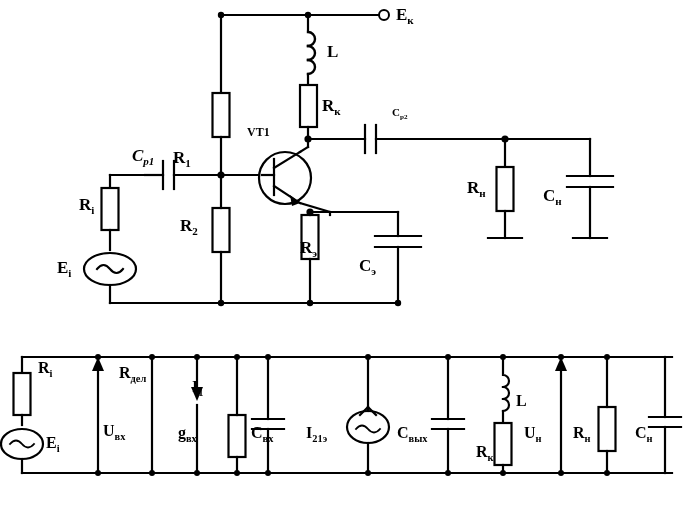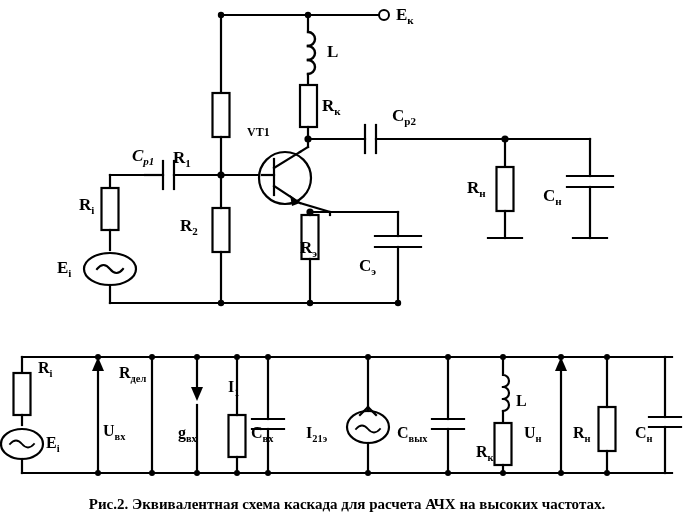--- a/index.html
+++ b/index.html
@@ -119,21 +119,21 @@
   </div>
   <div class="lbl" style="left:327px;top:42px;font-size:17px;">
     <span>L</span>
   </div>
   <div class="lbl" style="left:173px;top:100px;font-size:17px;margin-top:48px;">
     <span>R</span><sub style="font-size:.65em">1</sub>
   </div>
   <div class="lbl" style="left:322px;top:96px;font-size:17px;">
     <span>R</span><sub style="font-size:.65em">к</sub>
   </div>
-  <div class="lbl" style="left:392px;top:106px;font-size:17px;">
+  <div class="lbl" style="left:392px;top:106px;font-size:11px;">
     <span>C</span><sub style="font-size:.65em">р2</sub>
   </div>
   <div class="lbl" style="left:132px;top:146px;font-size:17px;font-style:italic;">
     <span>C</span><sub style="font-size:.65em">р1</sub>
   </div>
   <div class="lbl" style="left:247px;top:125px;font-size:12px;">
     <span>VT1</span>
   </div>
   <div class="lbl" style="left:79px;top:195px;font-size:17px;">
     <span>R</span><sub style="font-size:.65em">i</sub>
@@ -254,21 +254,21 @@
   </div>
   <div class="lbl" style="left:46px;top:434px;font-size:16px;">
     <span>E</span><sub style="font-size:.65em">i</sub>
   </div>
   <div class="lbl" style="left:103px;top:422px;font-size:16px;">
     <span>U</span><sub style="font-size:.65em">вх</sub>
   </div>
   <div class="lbl" style="left:119px;top:364px;font-size:16px;">
     <span>R</span><sub style="font-size:.65em">дел</sub>
   </div>
-  <div class="lbl" style="left:192px;top:378px;font-size:16px;margin-left:36px;">
+  <div class="lbl" style="left:192px;top:378px;font-size:16px;">
     <span>I</span><sub style="font-size:.65em">1</sub>
   </div>
   <div class="lbl" style="left:178px;top:424px;font-size:16px;">
     <span>g</span><sub style="font-size:.65em">вх</sub>
   </div>
   <div class="lbl" style="left:251px;top:424px;font-size:16px;">
     <span>C</span><sub style="font-size:.65em">вх</sub>
   </div>
   <div class="lbl" style="left:306px;top:424px;font-size:16px;">
     <span>I</span><sub style="font-size:.65em">21э</sub>
@@ -285,15 +285,14 @@
   <div class="lbl" style="left:524px;top:424px;font-size:16px;">
     <span>U</span><sub style="font-size:.65em">н</sub>
   </div>
   <div class="lbl" style="left:573px;top:424px;font-size:16px;">
     <span>R</span><sub style="font-size:.65em">н</sub>
   </div>
   <div class="lbl" style="left:635px;top:424px;font-size:16px;">
     <span>C</span><sub style="font-size:.65em">н</sub>
   </div>
 
-  <div class="fig-caption" id="cap2">Рис.2. Эквивалентная схема каскада для расчета АЧХ на высоких частотах.</div>
 
 </div>
 
 </body></html>

